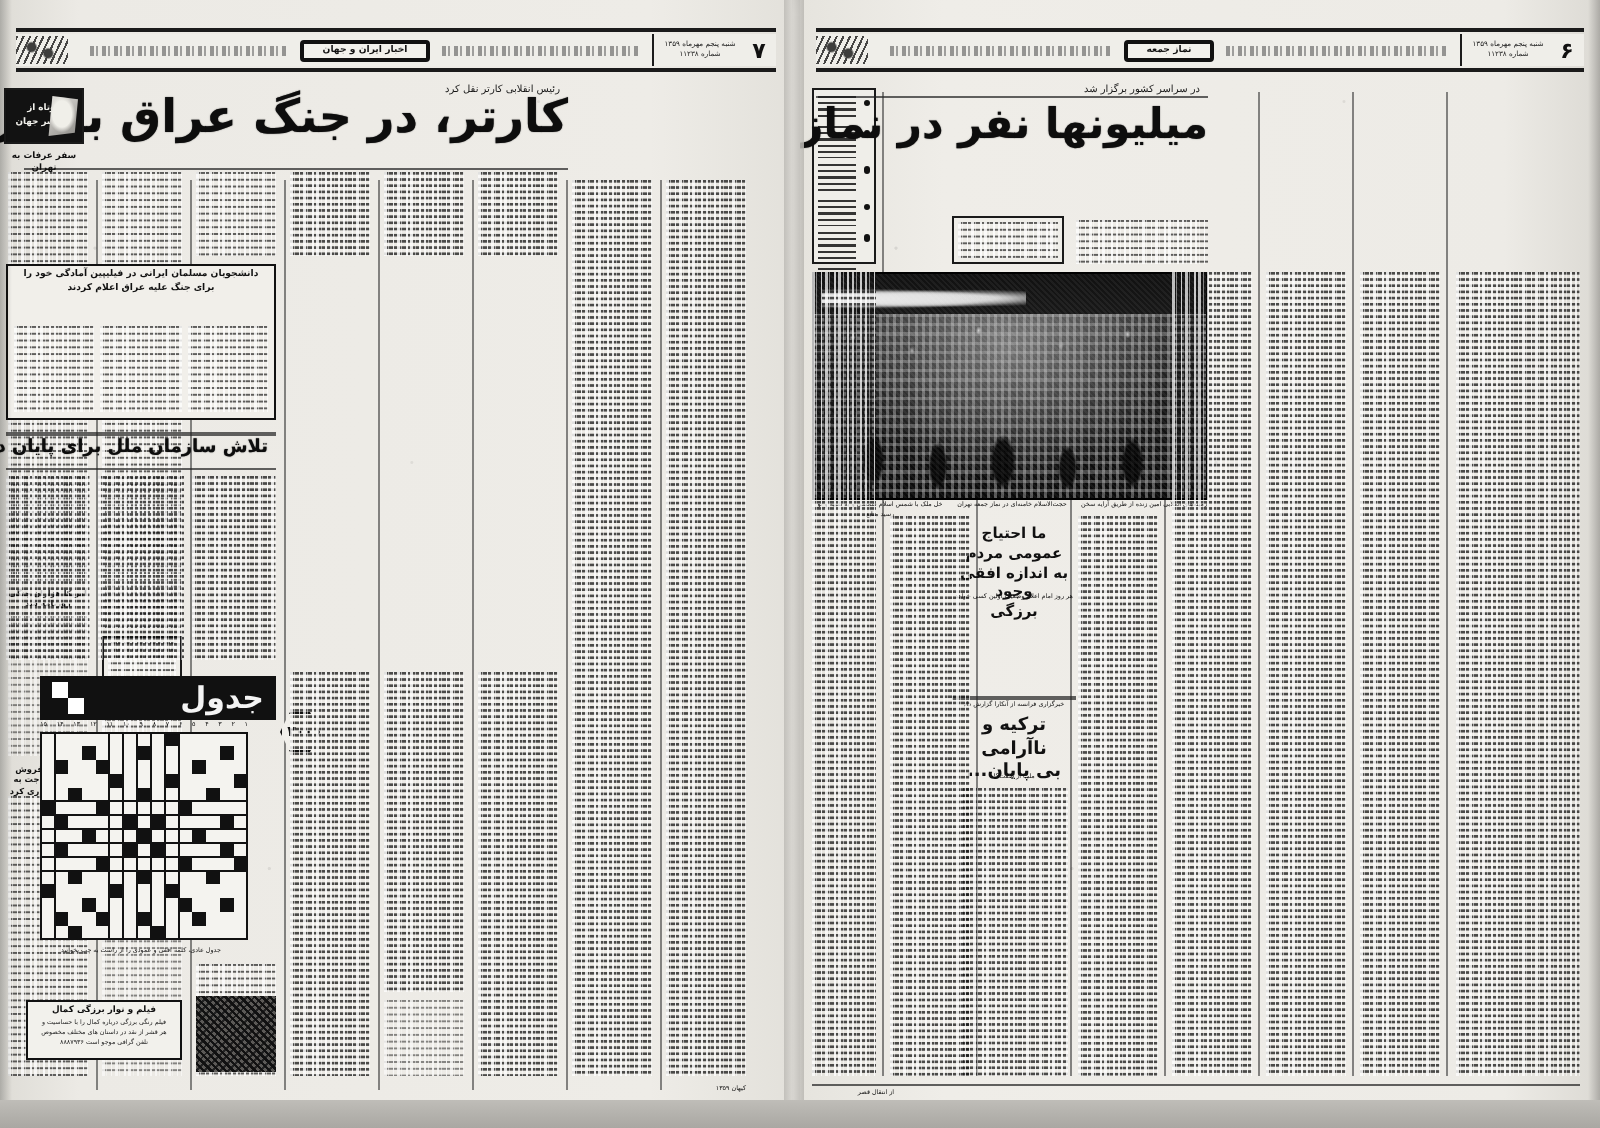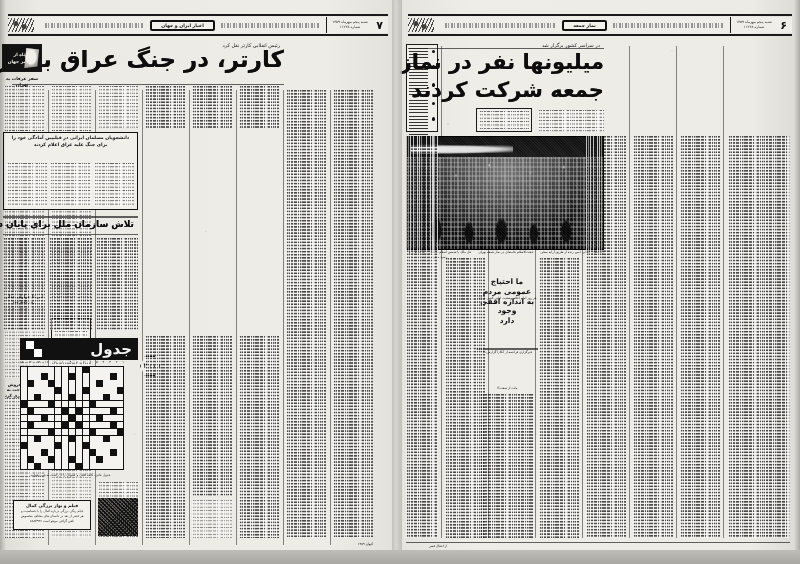--- a/index.html
+++ b/index.html
@@ -600,21 +600,20 @@
           </div>
           <div class="bl">
             <div class="ln" title="آقای گزارش مرگ پیغام شد فقط شهید شد" style="height: 12.4px;"></div>
           </div>
         </div>
     </div>
 
     <div class="kicker" style="right:200px;top:42px;">در سراسر کشور برگزار شد</div>
     <div class="hrule" style="right:196px;top:48px;width:196px;"></div>
     <div class="hl" style="right:196px;top:52px;font-size:21px;">میلیونها نفر در نماز دشمن‌شکن</div>
-    <div class="hl" style="right:196px;top:80px;font-size:21px;">جمعه شرکت کردند</div>
 
     <div class="thinbox" style="right:268px;top:108px;width:56px;height:24px;">
       <div class="body-col jumble" style="position:absolute;inset:2px;"></div>
     </div>
     <div class="body-col jumble" style="position:absolute;right:196px;top:110px;width:66px;height:22px;"></div>
 
     <div class="colrule" style="right:358px;top:46px;height:492px;"></div>
     <div class="colrule" style="right:311px;top:136px;height:402px;"></div>
     <div class="colrule" style="right:264px;top:136px;height:402px;"></div>
     <div class="colrule" style="right:217px;top:136px;height:402px;"></div>
@@ -626,29 +625,33 @@
       <div class="sky"></div>
       <div class="lamps"></div>
       <div class="crowd"></div>
       <div class="figs"></div>
       <div class="grain"></div>
     </div>
     <div class="cap" style="right:328px;top:250px;width:64px;">خل ملک با شمس اسلام شمسی و به شبیه و تو رسید منابع</div>
     <div class="cap" style="right:262px;top:250px;width:64px;">حجت‌الاسلام خامنه‌ای در نماز جمعه تهران</div>
     <div class="cap" style="right:196px;top:250px;width:64px;">زمینه‌های انقلابی امین زنده از طریق آرایه سخن</div>
 
-    <div class="subhl" style="right:262px;top:262px;width:62px;font-size:7.5px;letter-spacing:-.3px;margin-top:15px;">
+    <div class="subhl" style="right:262px;top:262px;width:62px;font-size:7.5px;letter-spacing:-.3px;">
       <div>ما احتیاج عمومی مردم</div>
       <div>به اندازه افقی وجود</div>
-      <div>دارد</div>
+      <div>برزگی</div>
     </div>
     <div class="cap" style="right:262px;top:296px;width:62px;">هر روز امام اعلام وضعیت اولین کسی خواهد</div>
 
     <div class="hrule" style="right:262px;top:348px;width:62px;height:1.5px;"></div>
     <div class="cap" style="right:262px;top:350px;width:62px;">خبرگزاری فرانسه از آنکارا گزارش داد</div>
+    <div class="subhl" style="right:262px;top:358px;width:62px;font-size:9px;letter-spacing:-.4px;">
+      <div>ترکیه و ناآرامی</div>
+      <div>بی پایان...</div>
+    </div>
     <div class="cap" style="right:262px;top:386px;width:62px;">ملت از صفت؟!</div>
     <div class="body-col jumble dense" style="position:absolute;right:266px;top:394px;width:54px;height:144px;"></div>
 
     <div class="body-col jumble dense" style="position:absolute;right:362px;top:136px;width:32px;height:402px;"></div>
     <div class="body-col jumble dense" style="position:absolute;right:315px;top:258px;width:40px;height:280px;"></div>
     <div class="body-col jumble dense" style="position:absolute;right:221px;top:258px;width:40px;height:280px;"></div>
     <div class="body-col jumble dense" style="position:absolute;right:174px;top:136px;width:40px;height:402px;"></div>
     <div class="body-col jumble dense" style="position:absolute;right:127px;top:136px;width:40px;height:402px;"></div>
     <div class="body-col jumble dense" style="position:absolute;right:80px;top:136px;width:40px;height:402px;"></div>
     <div class="body-col jumble dense" style="position:absolute;right:10px;top:136px;width:62px;height:402px;"></div>

